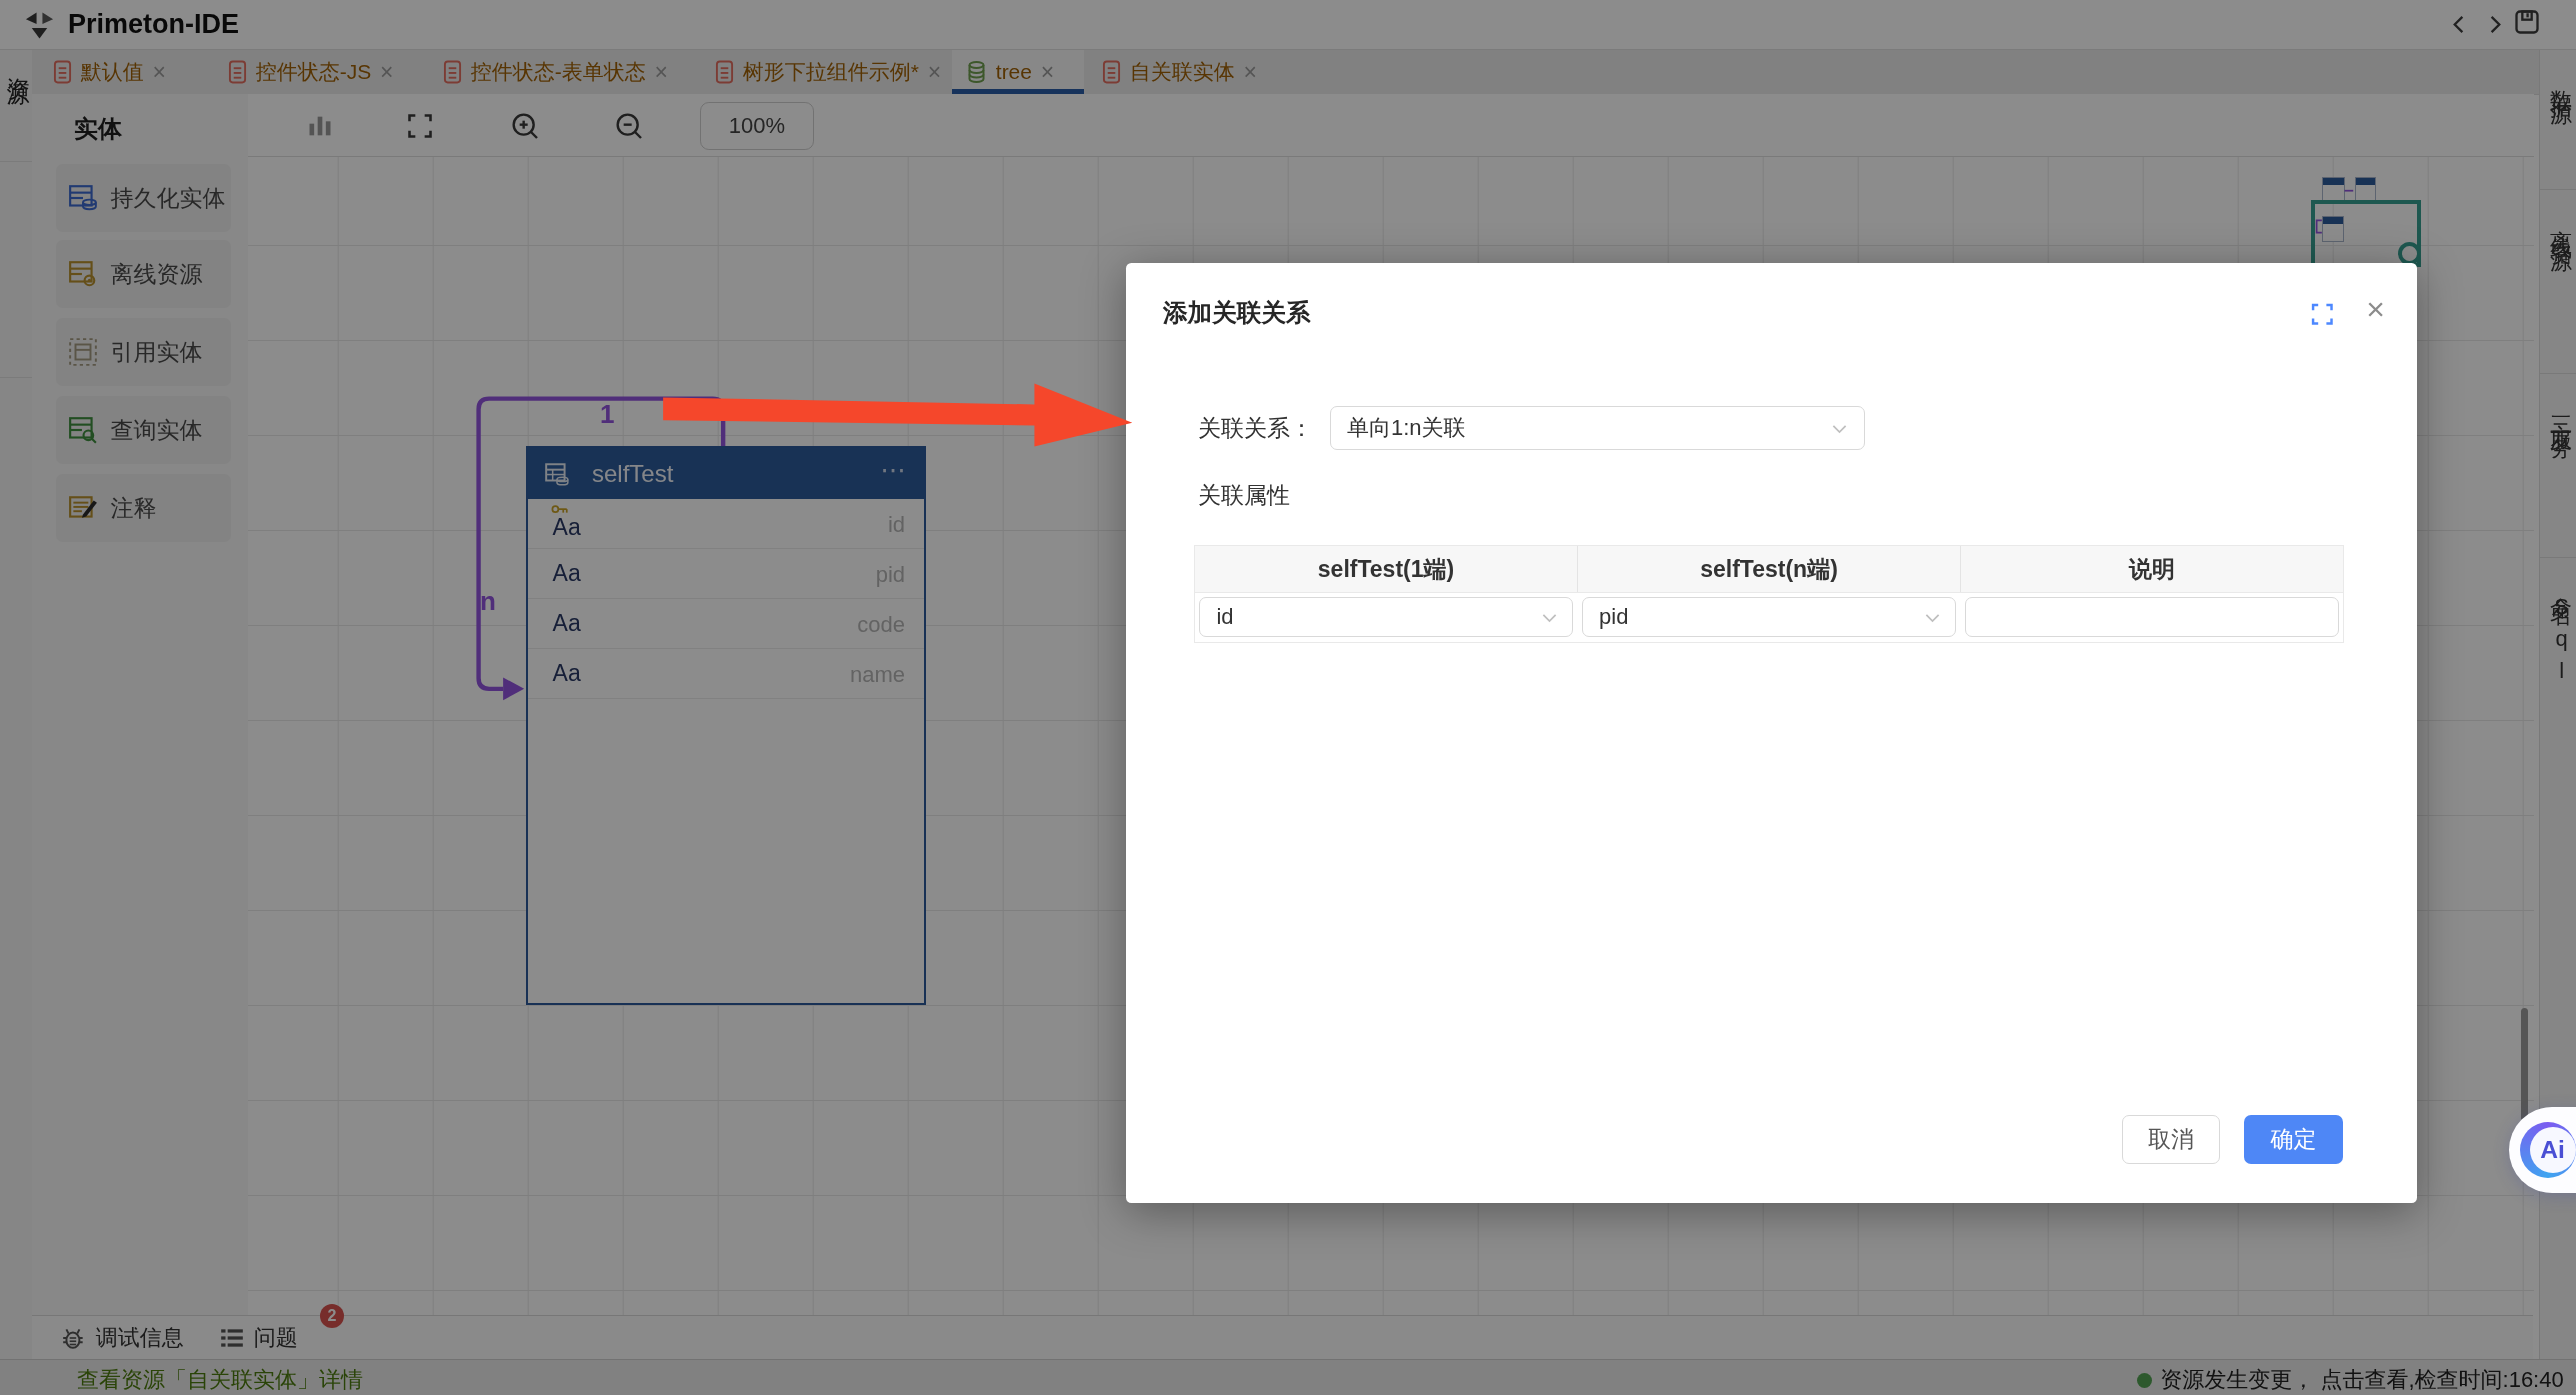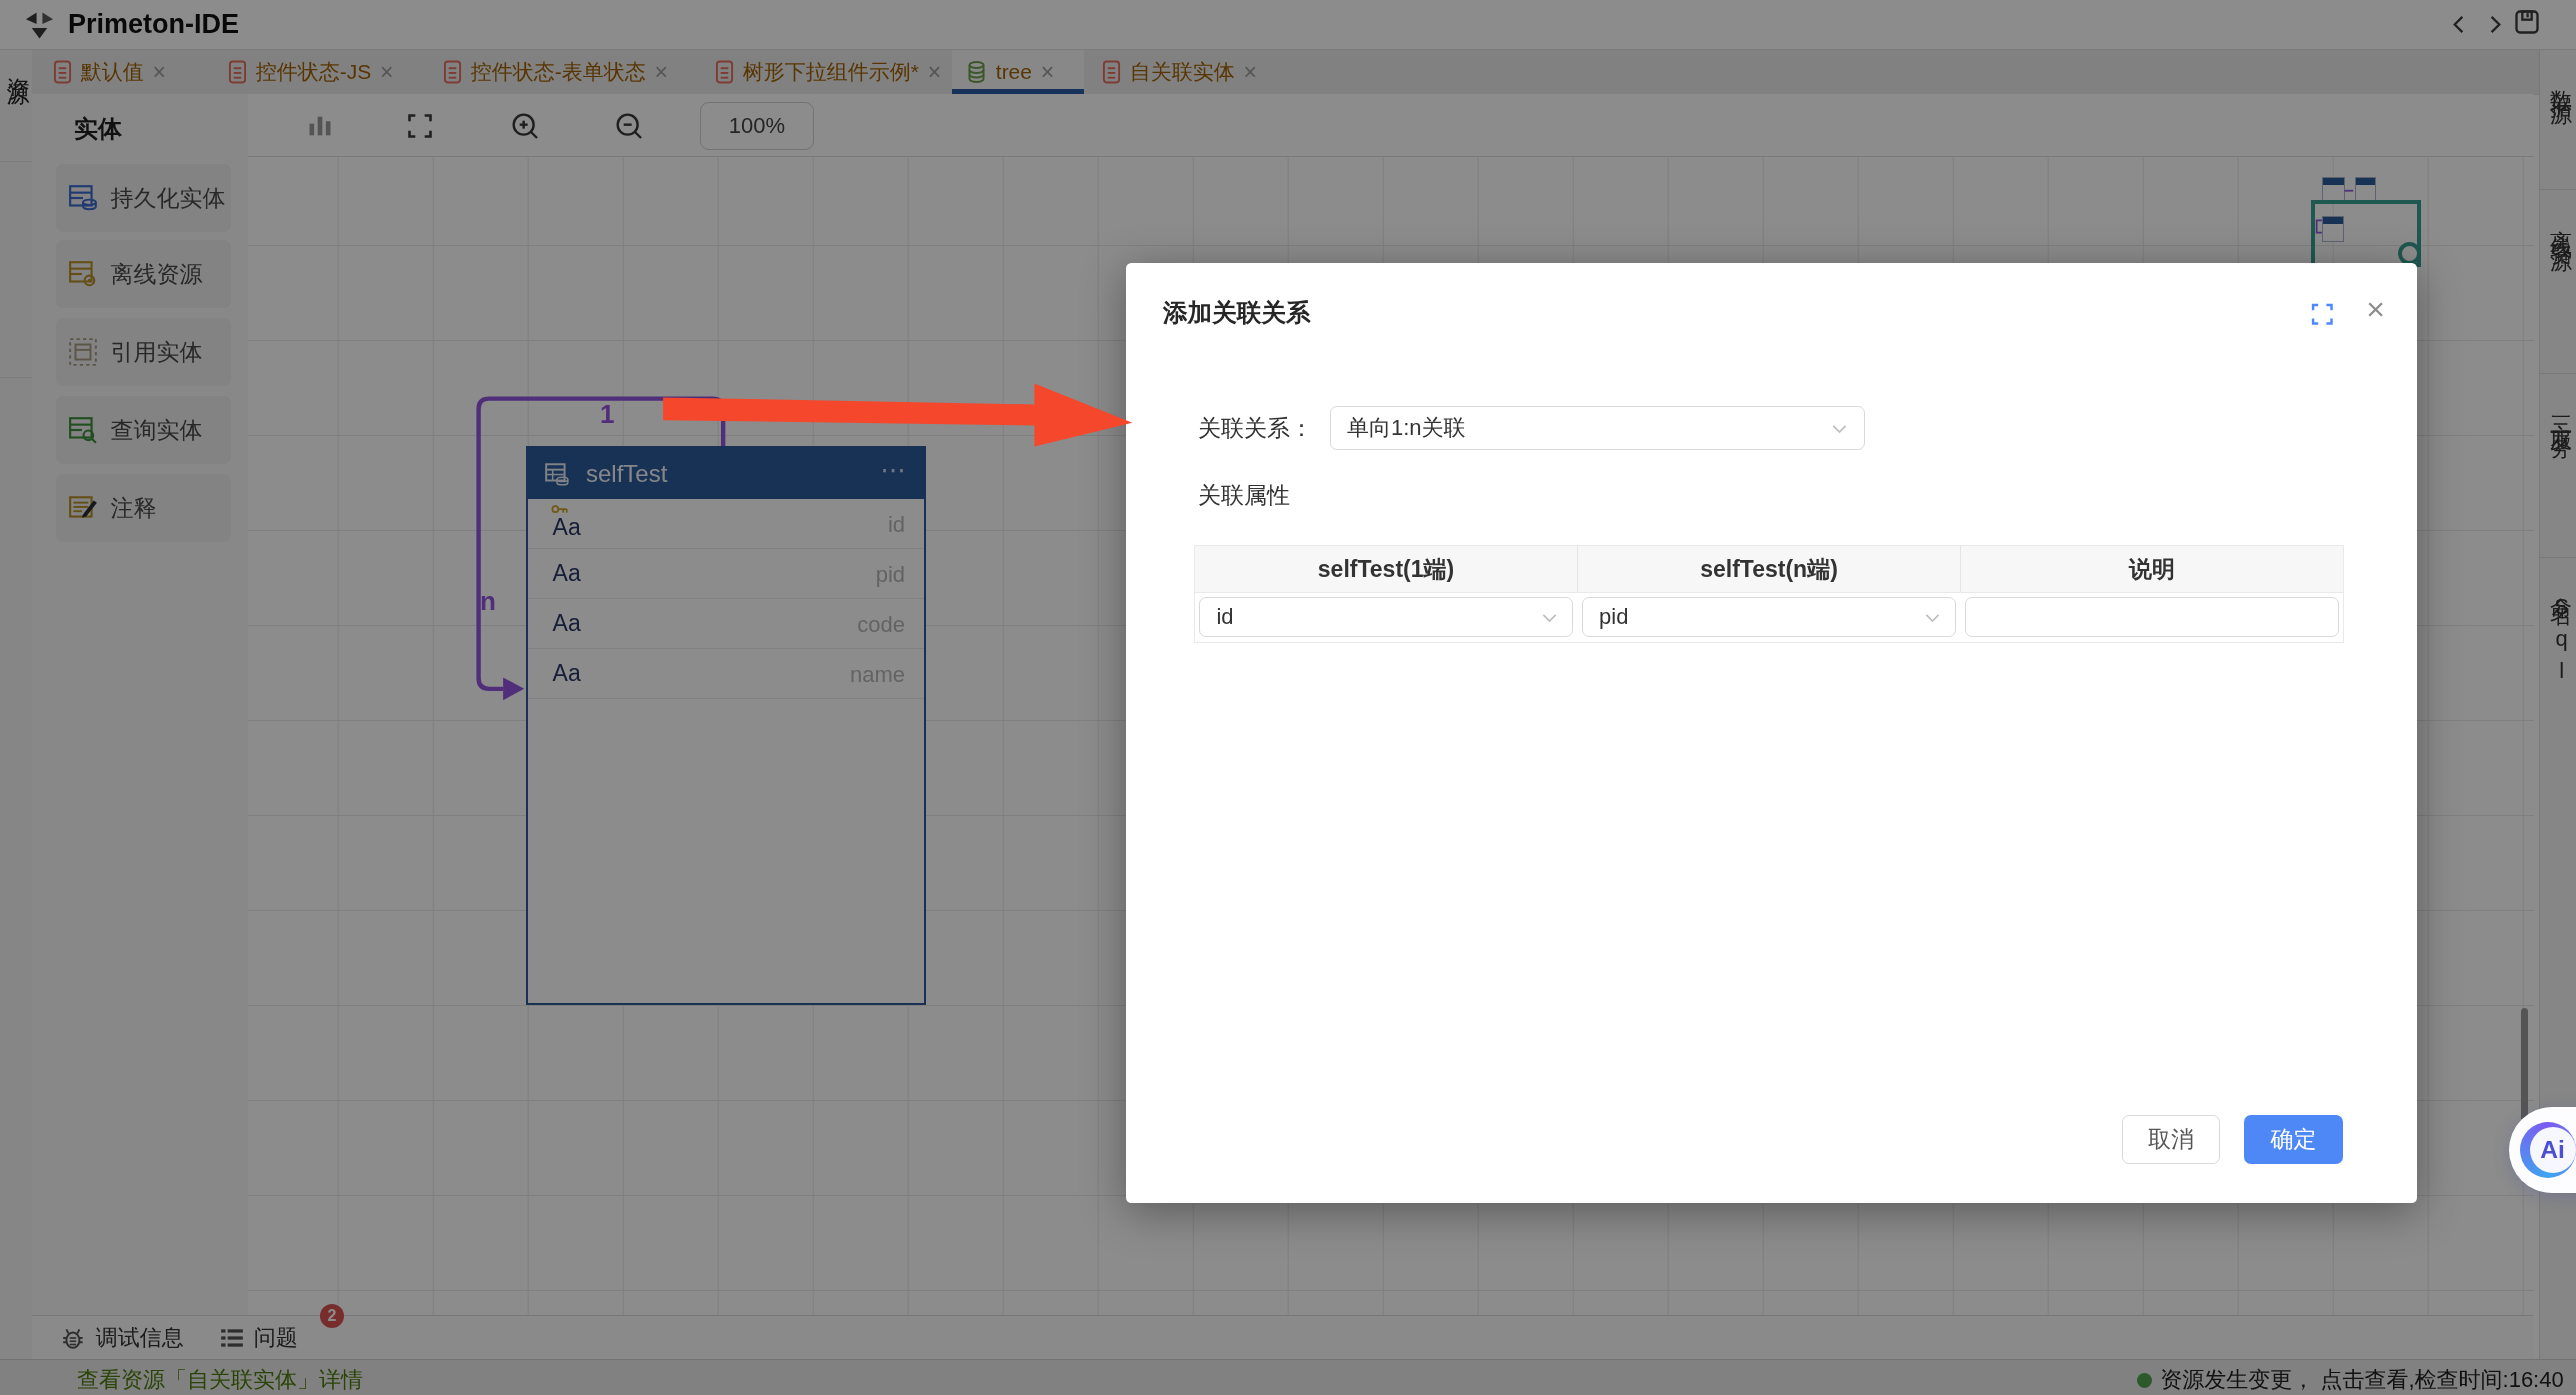--- a/index.html
+++ b/index.html
@@ -32,21 +32,21 @@
   .sb-card .lbl{font-size:23px;color:#4a4a4a;white-space:nowrap;}
   
   .canvas{left:248px;top:94px;width:2286px;height:1221px;background-color:#ffffff;
     background-image:linear-gradient(#e8e8e8 0.9px,transparent 0.9px),linear-gradient(90deg,#e8e8e8 0.9px,transparent 0.9px);
     background-size:95px 95px;background-position:-5.3px 56px;}
   .cv-toolbar{position:absolute;left:0;top:0;width:100%;height:62px;background:#fff;border-bottom:0.9px solid #dedede;}
   .pct-btn{position:absolute;left:452px;top:8px;width:112px;height:46px;border:0.9px solid #cfcfcf;border-radius:8.8px;background:#fff;
     font-size:22px;color:#444;display:flex;align-items:center;justify-content:center;}
   
   .entity{left:526px;top:446px;width:400px;height:559px;background:#fff;border:2.6px solid #2c5a9c;box-sizing:border-box;}
-  .ent-header{position:absolute;left:0;top:0;width:100%;height:51px;background:#2d5c9c;display:flex;align-items:center;gap:16px;padding-left:16px;box-sizing:border-box;}
+  .ent-header{position:absolute;left:0;top:0;width:100%;height:51px;background:#2d5c9c;display:flex;align-items:center;gap:22px;padding-left:16px;box-sizing:border-box;}
   .ent-name{font-size:24px;color:#f2f5fa;}
   .ent-dots{position:absolute;right:16px;top:7px;font-size:26px;color:#cdd8ea;letter-spacing:1.8px;}
   .ent-row{position:absolute;left:0;width:100%;height:50px;border-bottom:0.9px solid #ebebeb;box-sizing:border-box;}
   .ent-row .fname{position:absolute;left:24.6px;top:11.4px;font-size:23px;font-weight:normal;color:#2b3a66;}
   .ent-row .fval{position:absolute;right:19px;top:13px;font-size:22px;color:#b5b5b5;}
   .ent-row.rel{background:#f2f2f2;}
   .ent-row.rel .fname{left:58px;font-weight:normal;color:#3c3c3c;}
   
   .rel-lab{font-size:26px;color:#9254de;font-weight:bold;}
   

